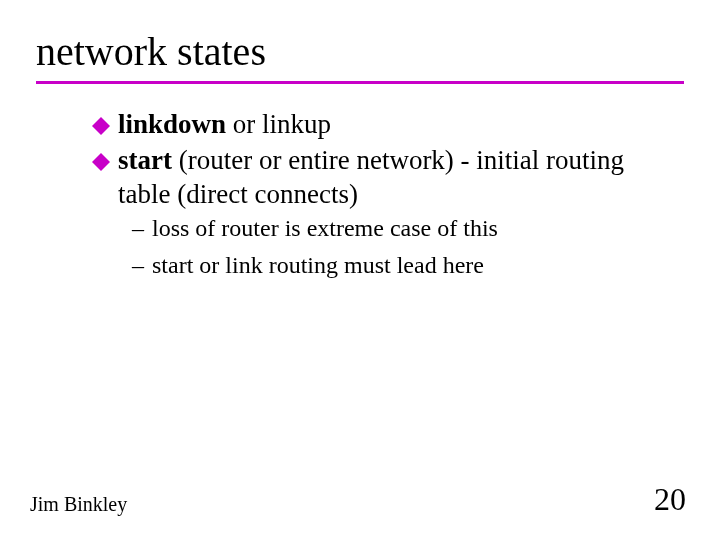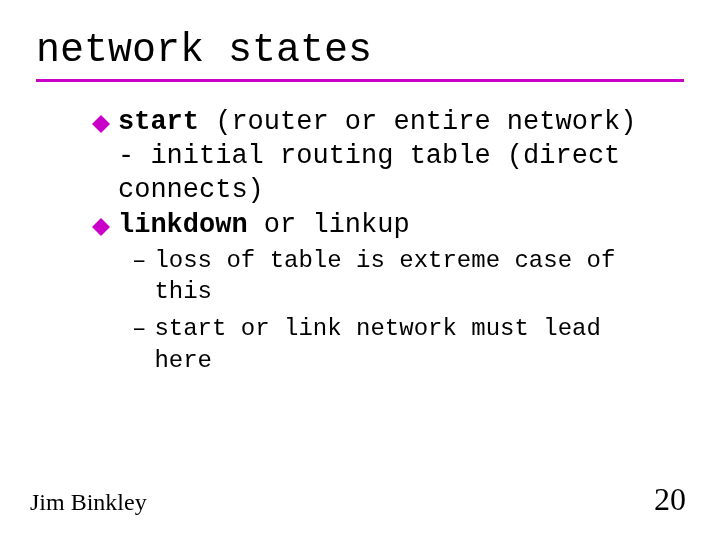--- a/index.html
+++ b/index.html
@@ -7,21 +7,20 @@
     width: 720px;
     height: 540px;
     background: #ffffff;
     font-family: "Times New Roman", Times, serif;
     color: #000;
     position: relative;
     overflow: hidden;
   }
   .slide {
     padding: 28px 36px 0 36px;
-    font-family: Liberation Mono, monospace;
   }
   .title {
     font-size: 40px;
     font-weight: normal;
     margin-bottom: 6px;
   }
   .rule {
     height: 3px;
     background: #c800c8;
     width: 100%;
@@ -60,21 +59,21 @@
     flex: 0 0 auto;
     margin-right: 8px;
   }
   .sub-text { flex: 1 1 auto; }
   .bold { font-weight: bold; }
   .italic { font-style: italic; }
   .footer-left {
     position: absolute;
     left: 30px;
     bottom: 24px;
-    font-size: 24px;
+    font-size: 20px;
   }
   .footer-right {
     position: absolute;
     right: 34px;
     bottom: 22px;
     font-size: 32px;
   }
 </style>
 </head>
 <body>
@@ -85,44 +84,44 @@
 
   <div class="content">
 
     <div class="bullet-row">
       <span class="bullet-icon">
         <svg viewBox="0 0 20 20">
             <polygon points="10,0 20,10 10,20 0,10" fill="#c800c8"></polygon>
           </svg>
       </span>
       <span class="bullet-text">
-        <span class="bold">start</span><span> (router or entire network) - initial routing table (direct connects)</span>
+        <span class="bold">linkdown</span><span> or linkup</span>
       </span>
     </div>
 
     <div class="bullet-row">
       <span class="bullet-icon">
         <svg viewBox="0 0 20 20">
             <polygon points="10,0 20,10 10,20 0,10" fill="#c800c8"></polygon>
           </svg>
       </span>
       <span class="bullet-text">
-        <span class="bold">linkdown</span><span> or linkup</span>
+        <span class="bold">start</span><span> (router or entire network) - initial routing table (direct connects)</span>
       </span>
     </div>
 
     <div class="sub-row">
       <span class="dash">–</span>
-      <span class="sub-text">loss of table is extreme case of this</span>
+      <span class="sub-text">loss of router is extreme case of this</span>
     </div>
 
 
     <div class="sub-row">
       <span class="dash">–</span>
-      <span class="sub-text">start or link network must lead here</span>
+      <span class="sub-text">start or link routing must lead here</span>
     </div>
 
 
   </div>
 </div>
 
 <div class="footer-left">Jim Binkley</div>
 <div class="footer-right">20</div>
 
 </body></html>

